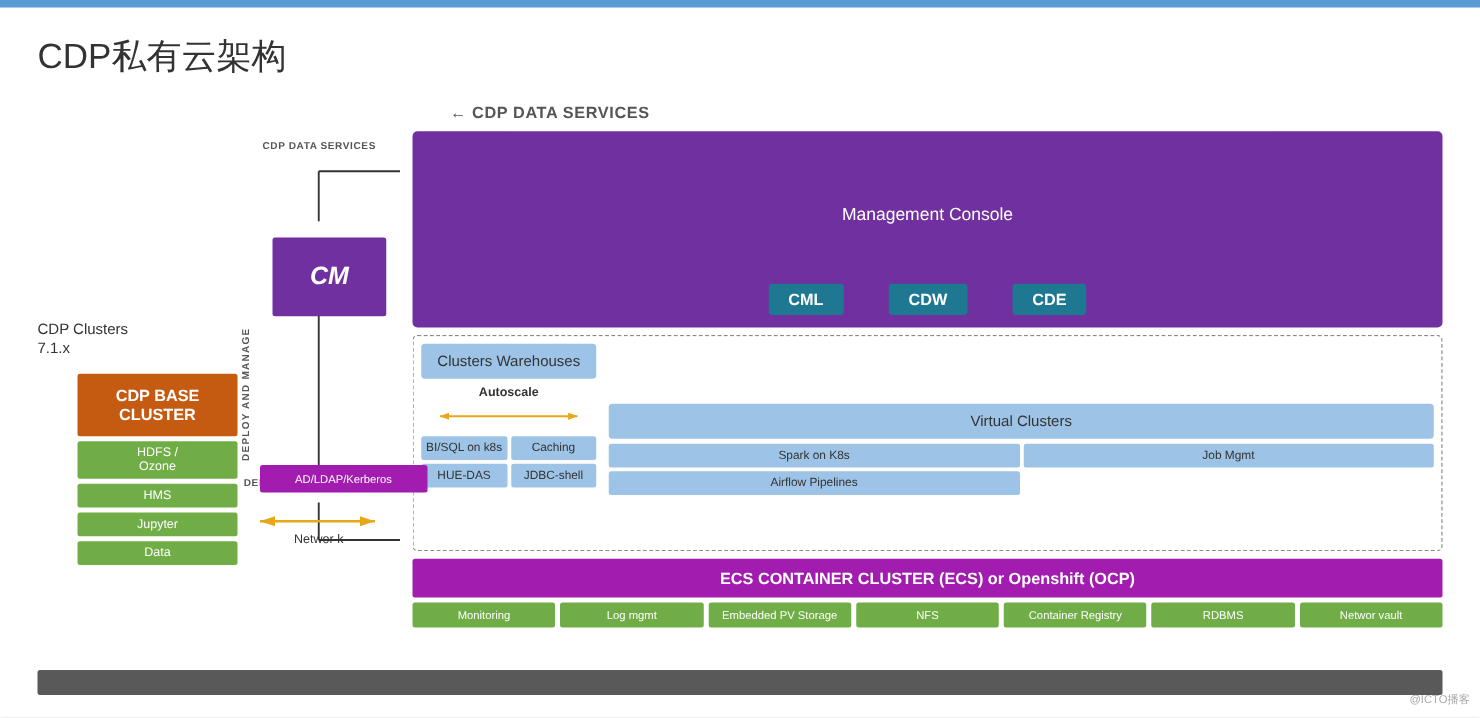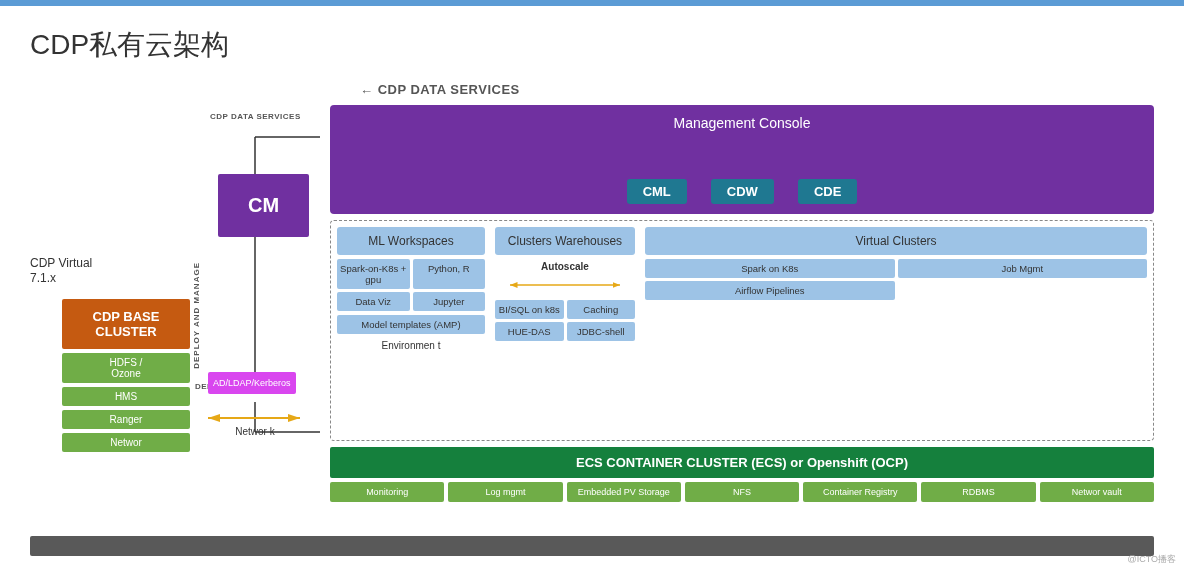--- a/index.html
+++ b/index.html
@@ -64,36 +64,36 @@
       color: white;
       text-align: center;
       padding: 20px 30px;
       font-size: 20px;
       font-weight: 600;
       border-radius: 2px;
       margin-top: 40px;
       margin-bottom: 10px;
     }
     .ad-ldap-box {
-      background: #d946ef;
+      background: #a21caf;
       color: white;
       font-size: 10px;
-      padding: 6px 5px;
+      padding: 6px 28px;
       border-radius: 2px;
       text-align: center;
       margin-top: 8px;
     }
     
     .ecs-section {
       display: flex;
       flex-direction: column;
       gap: 4px;
     }
     .ecs-title {
-      background: #15803d;
+      background: #a21caf;
       color: white;
       text-align: center;
       padding: 8px;
       font-size: 13px;
       font-weight: 600;
       border-radius: 2px;
     }
     .ecs-items {
       display: flex;
       gap: 4px;
@@ -130,24 +130,25 @@
       background: #7030a0;
       border-radius: 4px;
       padding: 10px 16px 10px 16px;
     }
     .mgmt-title-text {
       color: white;
       text-align: center;
       font-size: 14px;
       font-weight: 500;
       margin-bottom: 8px;
+      margin-top: 48px;
     }
     .btn-row {
       display: flex;
-      gap: 24px;
+      gap: 36px;
       justify-content: center;
       margin-top: 48px;
     }
     .service-btn {
       background: #1f7891;
       color: white;
       padding: 5px 16px;
       font-size: 13px;
       font-weight: 700;
       border-radius: 3px;
@@ -169,20 +170,21 @@
       flex-direction: column;
       gap: 4px;
       width: 140px;
       flex-shrink: 0;
     }
     .col-vc {
       display: flex;
       flex-direction: column;
       gap: 4px;
       flex: 1;
+      margin-top: 48px;
     }
     .box-header {
       background: #9dc3e6;
       color: #333;
       text-align: center;
       padding: 7px 4px;
       font-size: 12px;
       font-weight: 500;
       border-radius: 3px;
     }
@@ -256,30 +258,30 @@
 
 <div class="slide-container">
   <div class="top-bar"></div>
   <div class="slide-content">
     <h1 class="slide-title">CDP私有云架构</h1>
 
     <div class="main-diagram">
 
       <div class="left-col">
         <div style="font-size:12px;color:#333;font-weight:500;line-height:1.3;">
-          <span>CDP Virtual</span><br>
+          <span>CDP Clusters</span><br>
           <span>7.1.x</span>
         </div>
         <div style="margin-top:8px;margin-left:32px;">
           <div class="base-cluster-box">CDP BASE CLUSTER</div>
           <div class="base-cluster-items">
             <div class="base-cluster-item">HDFS /<br>Ozone</div>
             <div class="base-cluster-item">HMS</div>
-            <div class="base-cluster-item">Ranger</div>
-            <div class="base-cluster-item">Networ</div>
+            <div class="base-cluster-item">Jupyter</div>
+            <div class="base-cluster-item">Data</div>
           </div>
         </div>
       </div>
 
       <div class="center-col">
         <span class="deploy-vert">DEPLOY AND MANAGE</span>
 
         <svg width="130" height="420" style="position:absolute;top:0;left:0;pointer-events:none;">
 
           <line x1="65" y1="130" x2="65" y2="290" stroke="#333" stroke-width="1.5"></line>
@@ -287,21 +289,21 @@
 
           <line x1="65" y1="95" x2="65" y2="55" stroke="#333" stroke-width="1.5"></line>
           <line x1="65" y1="55" x2="140" y2="55" stroke="#333" stroke-width="1.5"></line>
           <polygon points="137,50 147,55 137,60" fill="#333"></polygon>
 
           <line x1="65" y1="320" x2="65" y2="350" stroke="#333" stroke-width="1.5"></line>
           <line x1="65" y1="350" x2="140" y2="350" stroke="#333" stroke-width="1.5"></line>
           <polygon points="137,345 147,350 137,355" fill="#333"></polygon>
         </svg>
         <div style="position:absolute;top:30px;left:20px;font-size:8px;font-weight:700;letter-spacing:0.5px;color:#555;">CDP DATA SERVICES</div>
-        <div class="cm-box" style="position:absolute;top:52px;left:28px;z-index:2;">CM</div>
+        <div class="cm-box" style="position:absolute;top:68px;left:28px;z-index:2;font-style:italic;">CM</div>
         <div style="position:absolute;top:300px;left:5px;font-size:8px;font-weight:700;letter-spacing:0.5px;color:#555;text-align:center;line-height:1.3;">
           <span>DEPLOY AND MANAGE</span>
         </div>
         <div style="position:absolute;bottom:108px;left:18px;">
           <div class="ad-ldap-box" style="font-size:9px;">AD/LDAP/Kerberos</div>
         </div>
 
         <div style="position:absolute;bottom:65px;left:10px;font-size:10px;color:#333;">
           <svg width="110" height="20">
             <defs>
@@ -329,31 +331,20 @@
           <div class="btn-row">
             <div class="service-btn">CML</div>
             <div class="service-btn">CDW</div>
             <div class="service-btn">CDE</div>
           </div>
         </div>
 
         <div class="dashed-border">
           <div class="three-col">
 
-            <div class="col-ml">
-              <div class="box-header">ML Workspaces</div>
-              <div class="two-col-grid">
-                <div class="sub-box">Spark-on-K8s + gpu</div>
-                <div class="sub-box">Python, R</div>
-                <div class="sub-box">Data Viz</div>
-                <div class="sub-box">Jupyter</div>
-              </div>
-              <div class="sub-box" style="text-align:center;">Model templates (AMP)</div>
-              <div style="font-size:10px;color:#333;text-align:center;margin-top:2px;">Environmen t</div>
-            </div>
 
             <div class="col-vw">
               <div class="box-header">Clusters Warehouses</div>
               <div style="font-size:10px;text-align:center;color:#333;font-weight:600;margin:2px 0;">Autoscale</div>
 
               <div style="text-align:center;">
                 <svg width="120" height="14">
                   <defs>
                     <marker id="arr-l2" markerWidth="5" markerHeight="4" refX="0" refY="2" orient="auto">
                       <polygon points="5 0, 0 2, 5 4" fill="#e6a817"></polygon>

